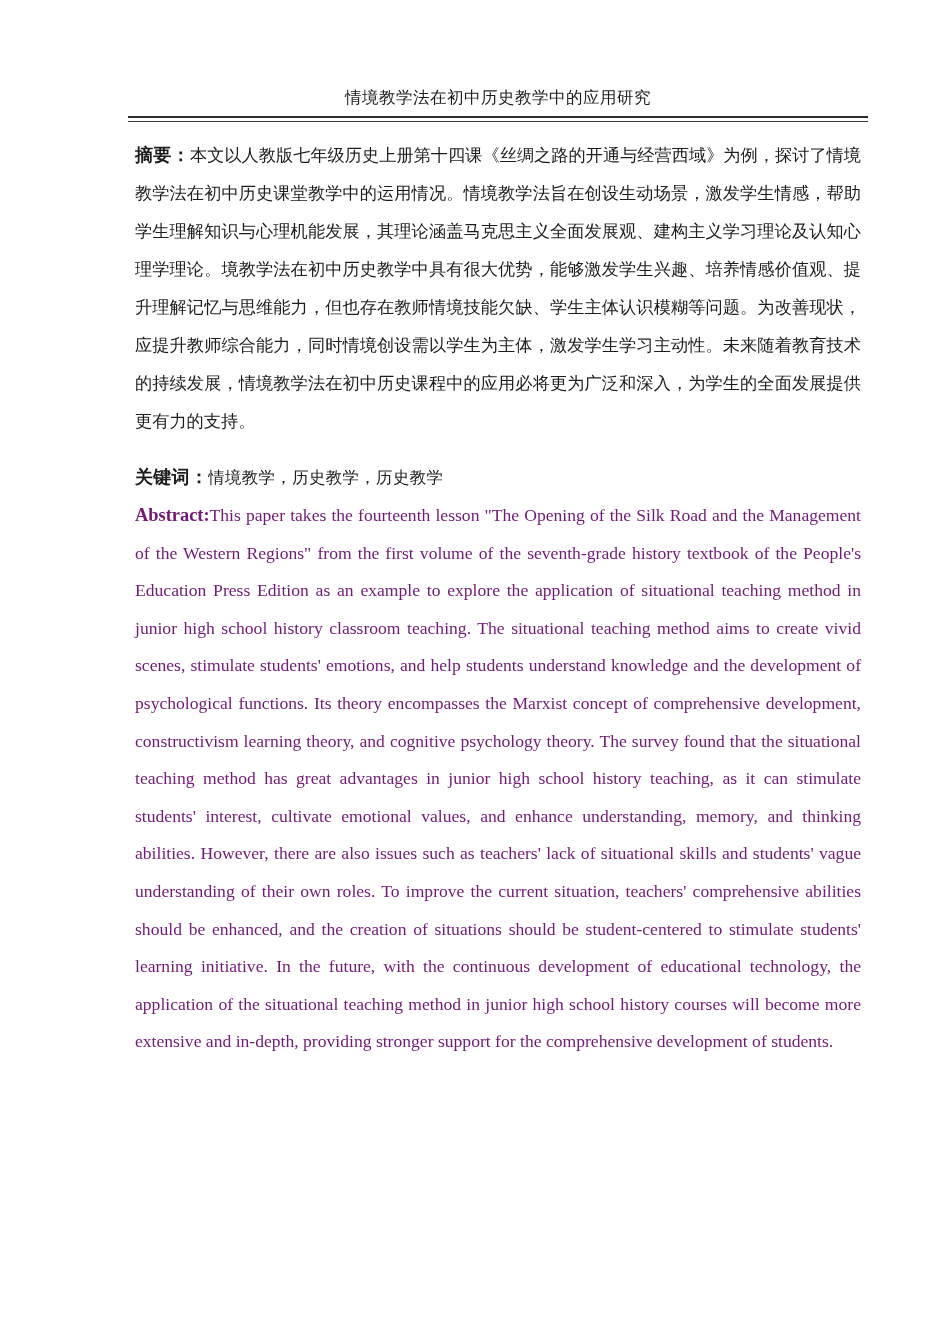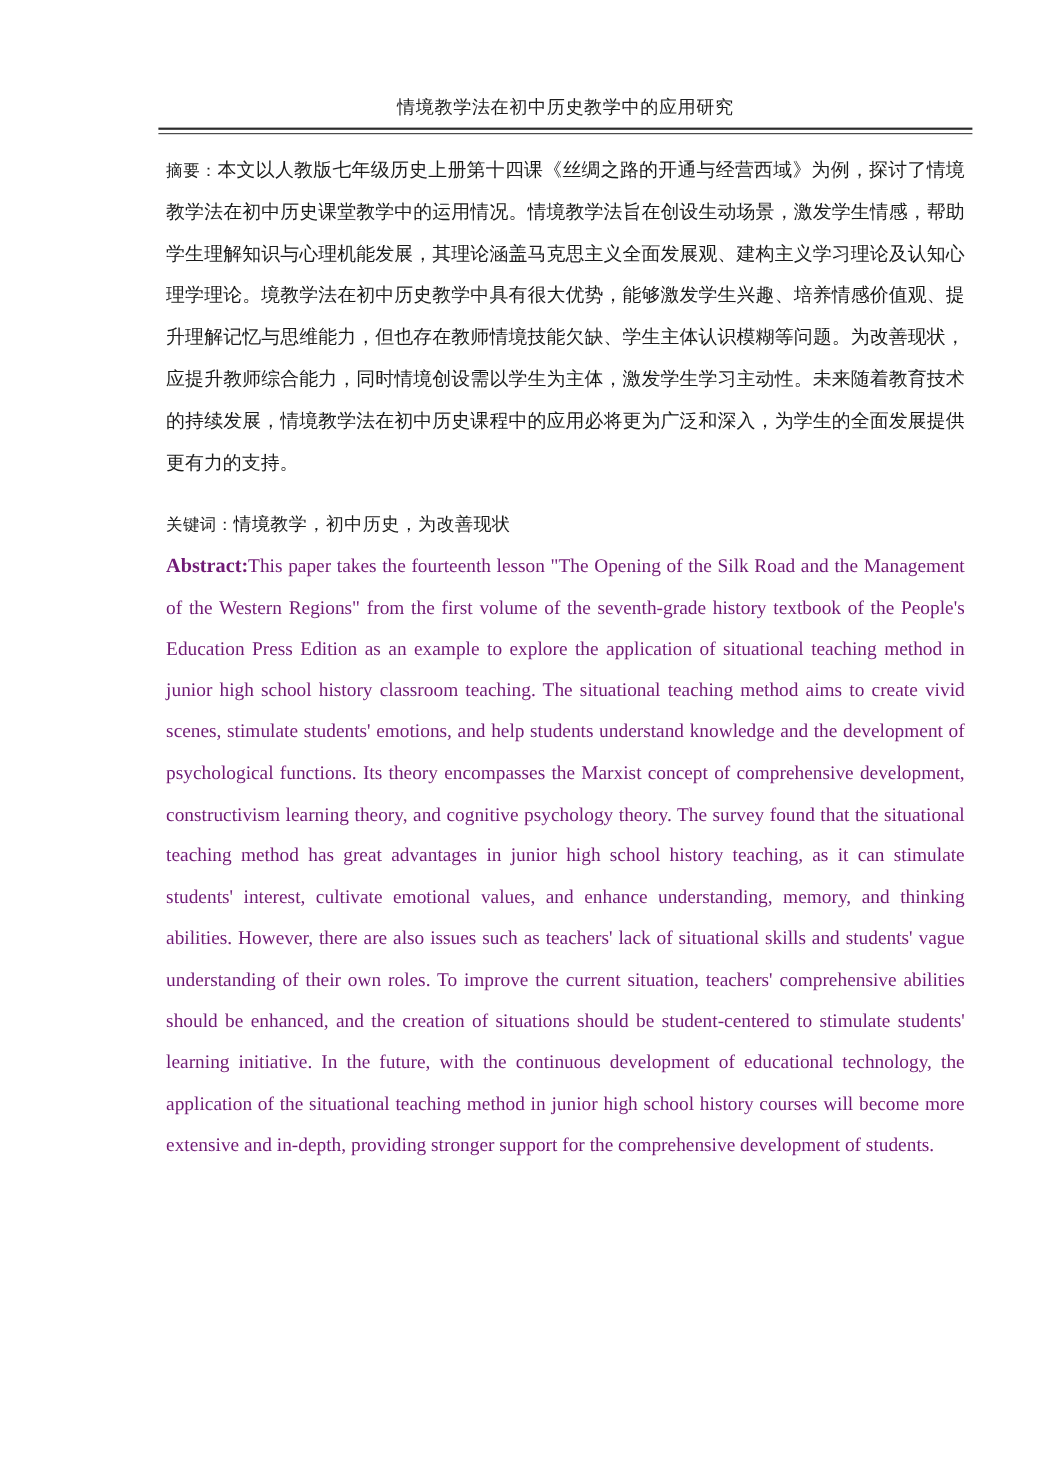--- a/index.html
+++ b/index.html
@@ -13,21 +13,20 @@
     overflow: hidden;
     font-family: "Liberation Serif", "DejaVu Serif", serif;
     color: #1a1a1a;
   }
   .page {
     position: relative;
     width: 830px;
     height: 1344px;
     background: #ffffff;
     box-sizing: border-box;
-    margin-left: 16px;
   }
 
   
   .header-block {
     position: absolute;
     left: 128px;
     top: 86px;
     width: 740px;
   }
   .header-title {
@@ -61,23 +60,23 @@
     font-family: "DejaVu Serif", "Liberation Serif", serif;
     font-size: 17.2px;
     line-height: 38px;
     text-align: justify;
     text-justify: inter-ideograph;
     color: #1c1c1c;
     margin: 0;
     text-indent: 0;
   }
   .cn-label {
-    font-weight: normal;
+    font-weight: bold;
     font-family: "DejaVu Sans", "Liberation Sans", sans-serif;
-    font-size: 15px;
+    font-size: 18px;
     letter-spacing: 0.3px;
   }
   .kw-block {
     margin-top: 18px;
   }
   .kw-text {
     font-family: "DejaVu Serif", "Liberation Serif", serif;
     font-size: 16.4px;
     letter-spacing: 0.4px;
   }
@@ -108,19 +107,19 @@
 
   <div class="header-block">
     <div class="header-title">情境教学法在初中历史教学中的应用研究</div>
     <div class="header-rule"></div>
   </div>
 
   <div class="body-area">
 
     <p class="cn-para"><span class="cn-label">摘要：</span><span>本文以人教版七年级历史上册第十四课《丝绸之路的开通与经营西域》为例，探讨了情境教学法在初中历史课堂教学中的运用情况。情境教学法旨在创设生动场景，激发学生情感，帮助学生理解知识与心理机能发展，其理论涵盖马克思主义全面发展观、建构主义学习理论及认知心理学理论。境教学法在初中历史教学中具有很大优势，能够激发学生兴趣、培养情感价值观、提升理解记忆与思维能力，但也存在教师情境技能欠缺、学生主体认识模糊等问题。为改善现状，应提升教师综合能力，同时情境创设需以学生为主体，激发学生学习主动性。未来随着教育技术的持续发展，情境教学法在初中历史课程中的应用必将更为广泛和深入，为学生的全面发展提供更有力的支持。</span></p>
 
-    <p class="cn-para kw-block"><span class="cn-label">关键词：</span><span class="kw-text">情境教学，初中历史，为改善现状</span></p>
+    <p class="cn-para kw-block"><span class="cn-label">关键词：</span><span class="kw-text">情境教学，历史教学，历史教学</span></p>
 
     <p class="en-para en-block"><span class="en-label">Abstract:</span><span>This paper takes the fourteenth lesson "The Opening of the Silk Road and the Management of the Western Regions" from the first volume of the seventh-grade history textbook of the People's Education Press Edition as an example to explore the application of situational teaching method in junior high school history classroom teaching. The situational teaching method aims to create vivid scenes, stimulate students' emotions, and help students understand knowledge and the development of psychological functions. Its theory encompasses the Marxist concept of comprehensive development, constructivism learning theory, and cognitive psychology theory. The survey found that the situational teaching method has great advantages in junior high school history teaching, as it can stimulate students' interest, cultivate emotional values, and enhance understanding, memory, and thinking abilities. However, there are also issues such as teachers' lack of situational skills and students' vague understanding of their own roles. To improve the current situation, teachers' comprehensive abilities should be enhanced, and the creation of situations should be student-centered to stimulate students' learning initiative. In the future, with the continuous development of educational technology, the application of the situational teaching method in junior high school history courses will become more extensive and in-depth, providing stronger support for the comprehensive development of students.</span></p>
 
   </div>
 
 </div>
 
 </body></html>

